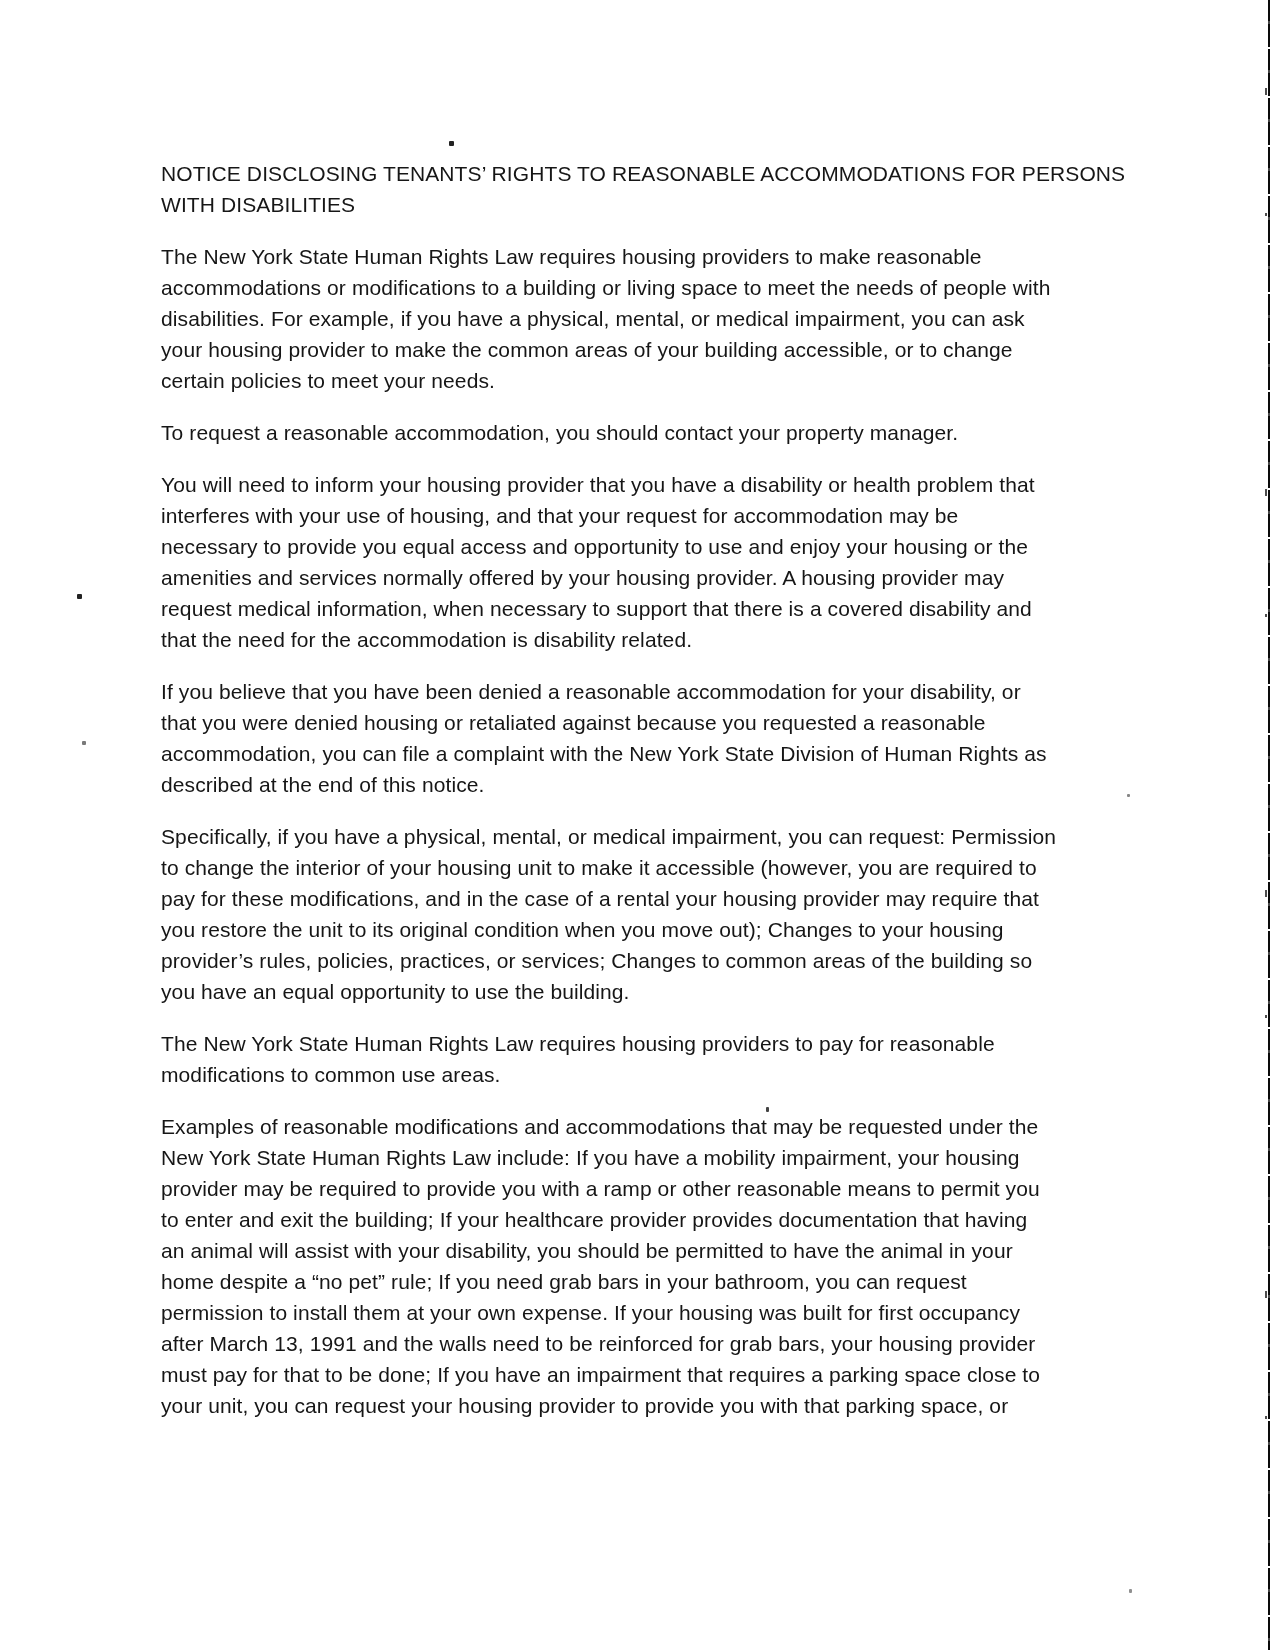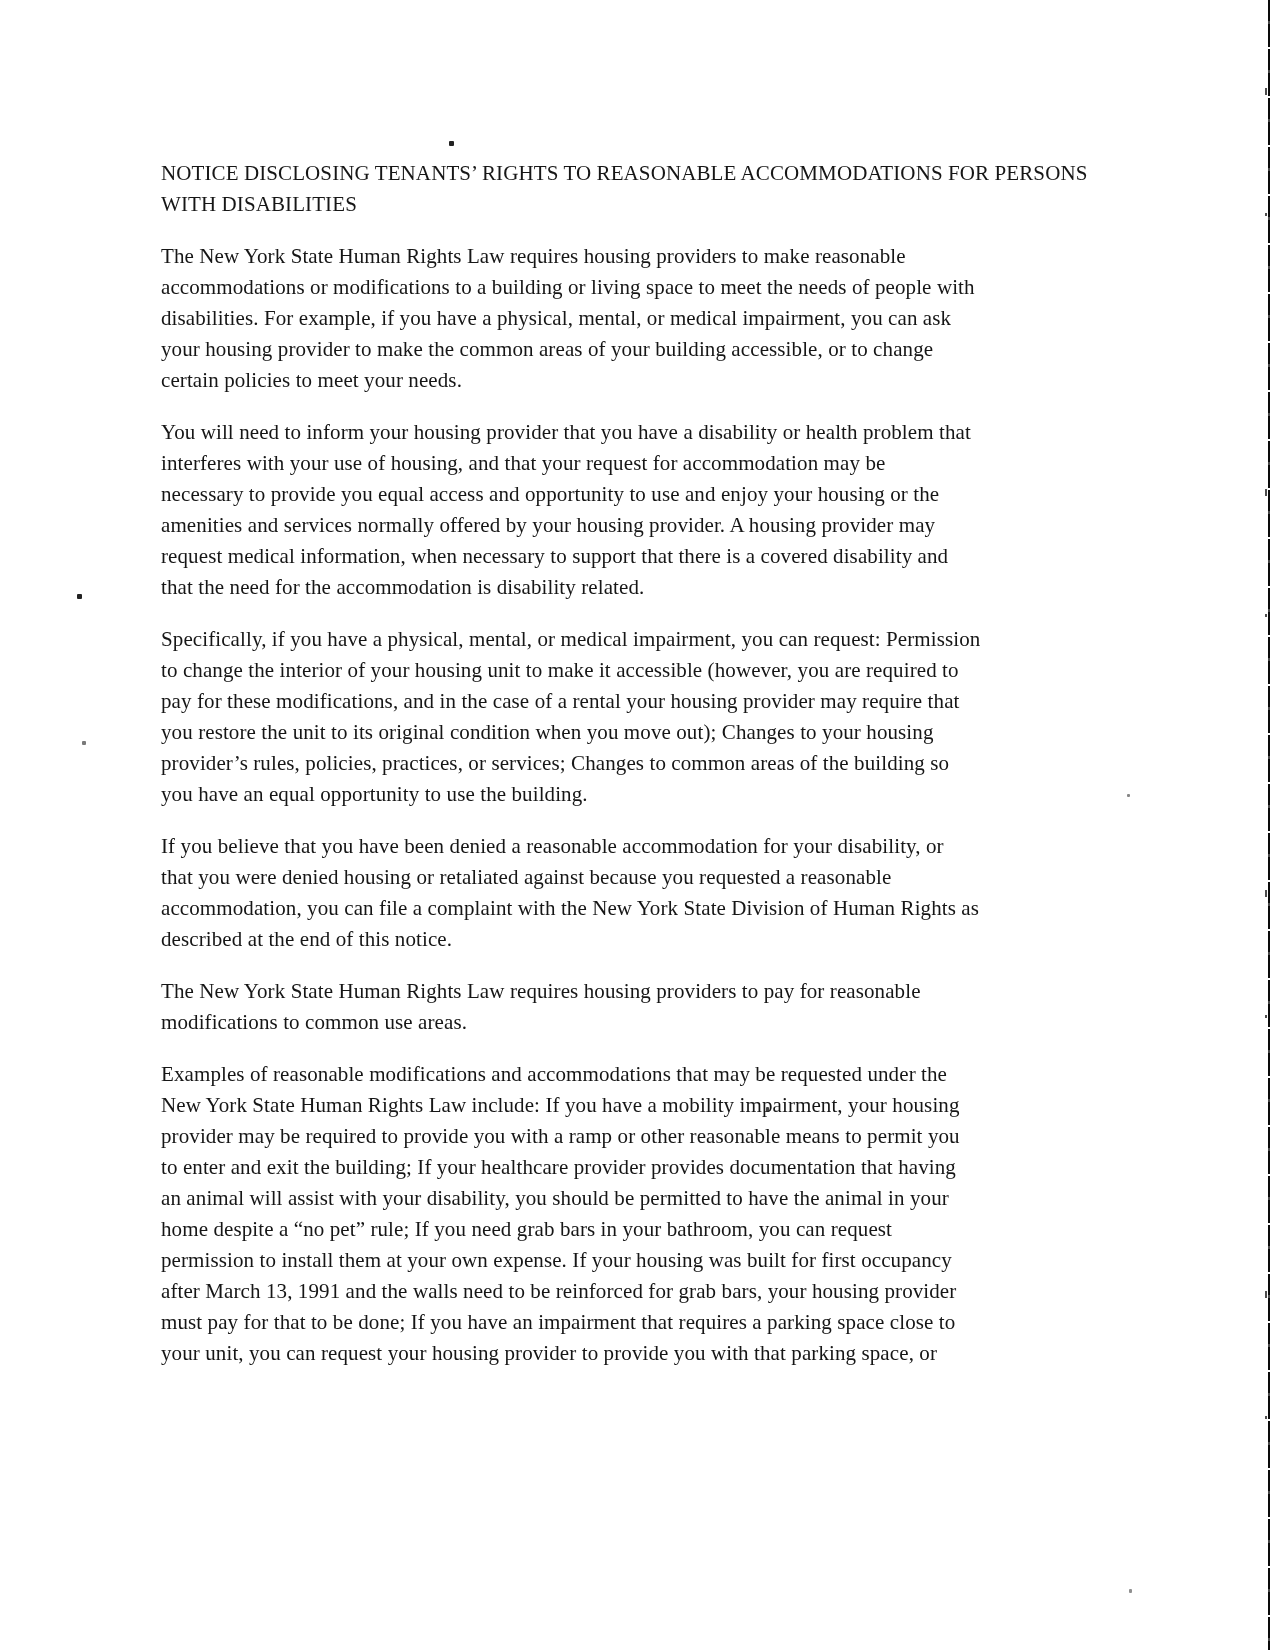--- a/index.html
+++ b/index.html
@@ -6,21 +6,21 @@
     margin: 0;
     padding: 0;
     background: #ffffff;
   }
   .page {
     position: relative;
     width: 1279px;
     height: 1650px;
     background: #ffffff;
     overflow: hidden;
-    font-family: Liberation Serif, serif;
+    font-family: Liberation Sans, sans-serif;
     color: #161616;
   }
   .content {
     position: absolute;
     left: 161px;
     top: 158px;
     width: 1040px;
   }
   .doc-title,
   .doc-paragraph,
@@ -82,39 +82,40 @@
     <p class="doc-title">NOTICE DISCLOSING TENANTS’ RIGHTS TO REASONABLE ACCOMMODATIONS FOR PERSONS
 WITH DISABILITIES</p>
 
 
     <p class="doc-paragraph">The New York State Human Rights Law requires housing providers to make reasonable
 accommodations or modifications to a building or living space to meet the needs of people with
 disabilities. For example, if you have a physical, mental, or medical impairment, you can ask
 your housing provider to make the common areas of your building accessible, or to change
 certain policies to meet your needs.</p>
 
+    <p class="doc-paragraph">To request a reasonable accommodation, you should contact your property manager.</p>
 
     <p class="doc-paragraph">You will need to inform your housing provider that you have a disability or health problem that
 interferes with your use of housing, and that your request for accommodation may be
 necessary to provide you equal access and opportunity to use and enjoy your housing or the
 amenities and services normally offered by your housing provider. A housing provider may
 request medical information, when necessary to support that there is a covered disability and
 that the need for the accommodation is disability related.</p>
 
+    <p class="doc-paragraph">If you believe that you have been denied a reasonable accommodation for your disability, or
+that you were denied housing or retaliated against because you requested a reasonable
+accommodation, you can file a complaint with the New York State Division of Human Rights as
+described at the end of this notice.</p>
+
     <p class="doc-paragraph">Specifically, if you have a physical, mental, or medical impairment, you can request: Permission
 to change the interior of your housing unit to make it accessible (however, you are required to
 pay for these modifications, and in the case of a rental your housing provider may require that
 you restore the unit to its original condition when you move out); Changes to your housing
 provider’s rules, policies, practices, or services; Changes to common areas of the building so
 you have an equal opportunity to use the building.</p>
-
-    <p class="doc-paragraph">If you believe that you have been denied a reasonable accommodation for your disability, or
-that you were denied housing or retaliated against because you requested a reasonable
-accommodation, you can file a complaint with the New York State Division of Human Rights as
-described at the end of this notice.</p>
 
     <p class="doc-paragraph">The New York State Human Rights Law requires housing providers to pay for reasonable
 modifications to common use areas.</p>
 
     <p class="doc-paragraph">Examples of reasonable modifications and accommodations that may be requested under the
 New York State Human Rights Law include: If you have a mobility impairment, your housing
 provider may be required to provide you with a ramp or other reasonable means to permit you
 to enter and exit the building; If your healthcare provider provides documentation that having
 an animal will assist with your disability, you should be permitted to have the animal in your
 home despite a “no pet” rule; If you need grab bars in your bathroom, you can request

